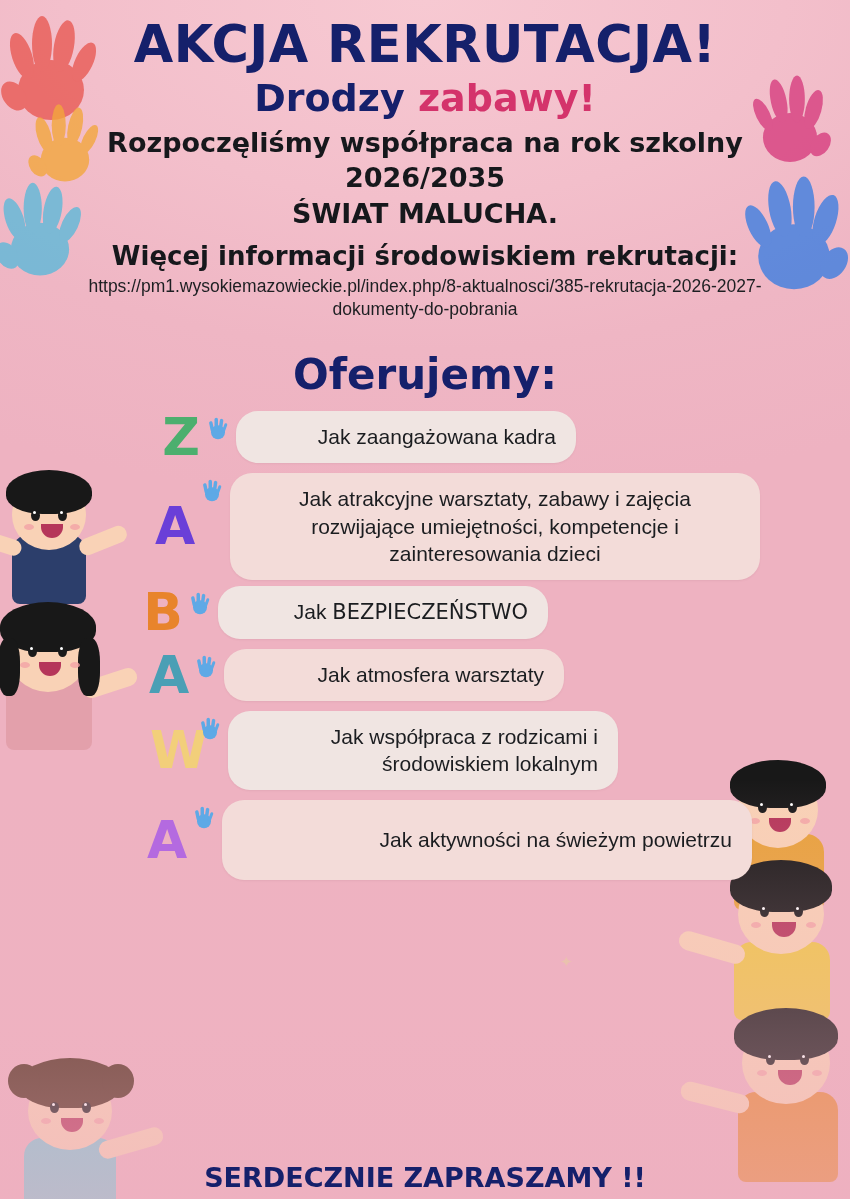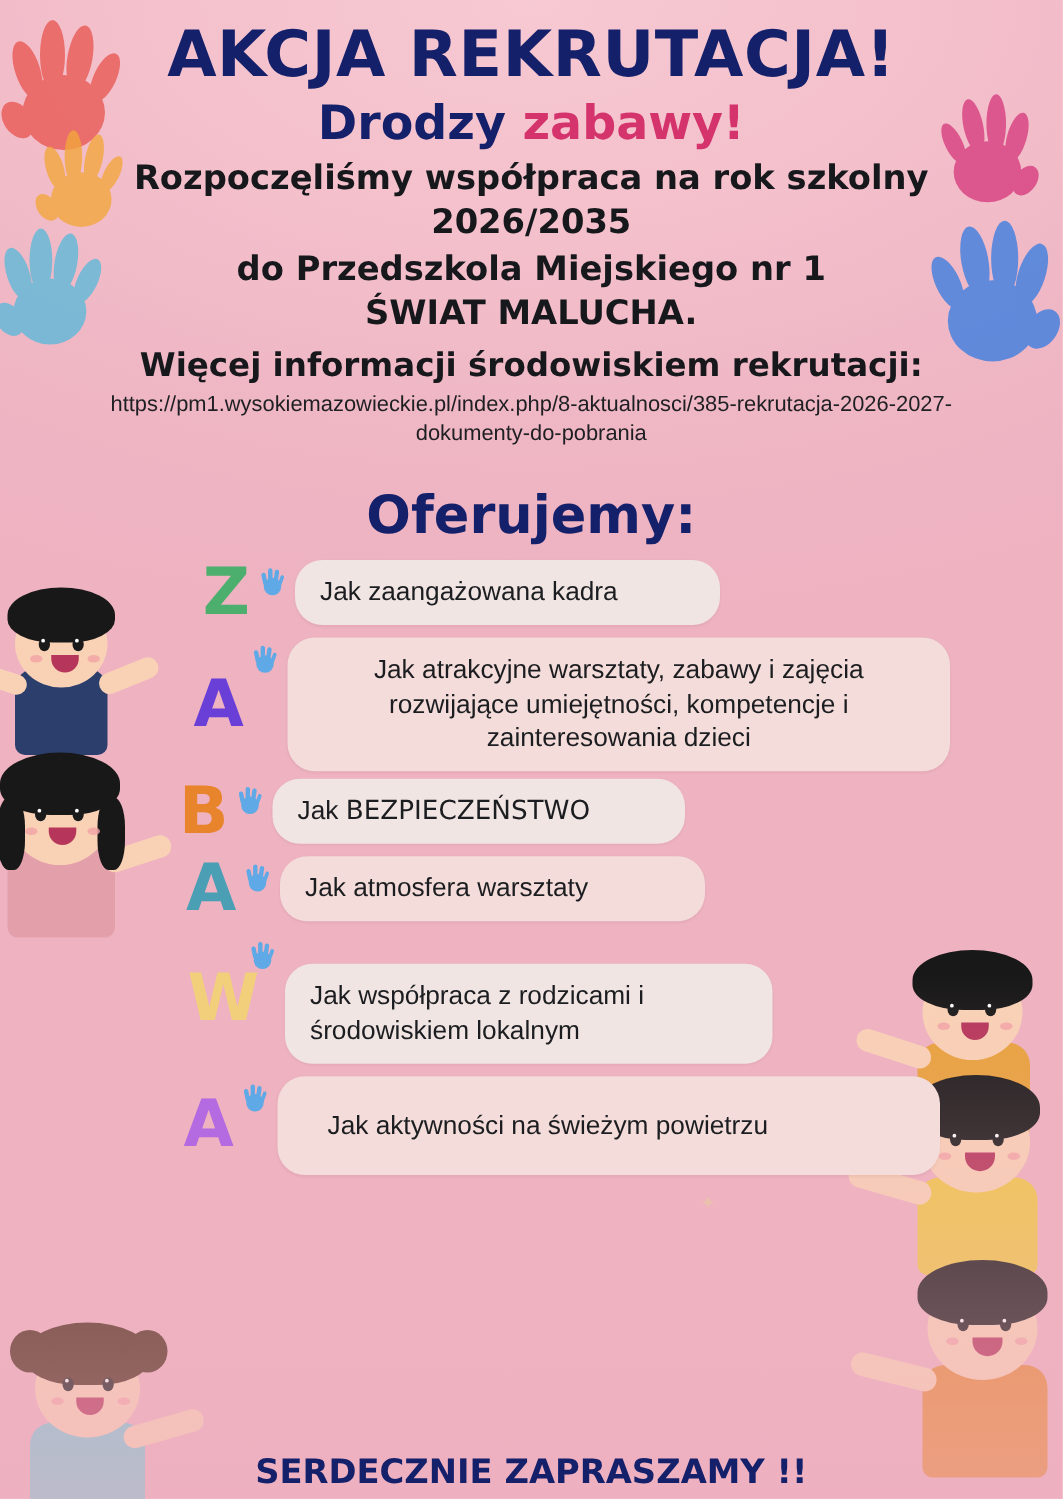--- a/index.html
+++ b/index.html
@@ -138,20 +138,21 @@
   .bubble {
     background: #f0e5e2;
     border-radius: 22px;
     padding: 12px 20px;
     font-family: "Liberation Sans", sans-serif;
     font-size: 21px;
     color: #1b1d20;
     line-height: 1.32;
     box-shadow: 0 1px 2px rgba(120,70,80,0.08);
     max-width: 470px;
+    text-align: right;
   }
   .bubble.pinkish {
     background: #f3dcd9;
   }
   .bubble.center {
     text-align: center;
   }
   .bubble strong {
     font-family: "DejaVu Sans", sans-serif;
     font-weight: normal;
@@ -283,21 +284,20 @@
     </g>
   </svg>
 
   <div class="header">
     <h1 class="title-main">AKCJA REKRUTACJA!</h1>
     <div class="subtitle">
       <span>Drodzy </span><span class="accent">zabawy!</span>
     </div>
     <p class="line-bold">Rozpoczęliśmy współpraca na rok szkolny</p>
     <p class="line-bold">2026/2035</p>
-    <p class="line-bold spaced">do Przedszkola Miejskiego nr 1</p>
     <p class="line-bold">ŚWIAT MALUCHA.</p>
     <p class="more-info">Więcej informacji środowiskiem rekrutacji:</p>
     <p class="url">https://pm1.wysokiemazowieckie.pl/index.php/8-aktualnosci/385-rekrutacja-2026-2027-dokumenty-do-pobrania</p>
   </div>
 
   <h2 class="offer-title">Oferujemy:</h2>
 
   <div class="offers">
 
     <div class="offer-row" style="padding-left:158px;">
@@ -368,21 +368,21 @@
       <span class="offer-letter" style="color:#f2cf7a;">W</span>
       <svg class="hand-icon" viewBox="0 0 40 48">
         <g fill="#5ea9e6">
           <ellipse cx="20" cy="33" rx="12" ry="12"></ellipse>
           <rect x="6" y="14" width="6" height="18" rx="3" transform="rotate(-12 9 23)"></rect>
           <rect x="14" y="8" width="6" height="24" rx="3"></rect>
           <rect x="22" y="10" width="6" height="22" rx="3" transform="rotate(8 25 21)"></rect>
           <rect x="29" y="17" width="5" height="16" rx="2.5" transform="rotate(20 31 25)"></rect>
         </g>
       </svg>
-      <div class="bubble" style="width:350px;margin-top:24px;">
+      <div class="bubble" style="width:350px;">
         <span>Jak współpraca z rodzicami i środowiskiem lokalnym</span>
       </div>
     </div>
 
     <div class="offer-row" style="padding-left:144px;">
       <span class="offer-letter" style="color:#b46ae0;">A</span>
       <svg class="hand-icon" viewBox="0 0 40 48">
         <g fill="#5ea9e6">
           <ellipse cx="20" cy="33" rx="12" ry="12"></ellipse>
           <rect x="6" y="14" width="6" height="18" rx="3" transform="rotate(-12 9 23)"></rect>

